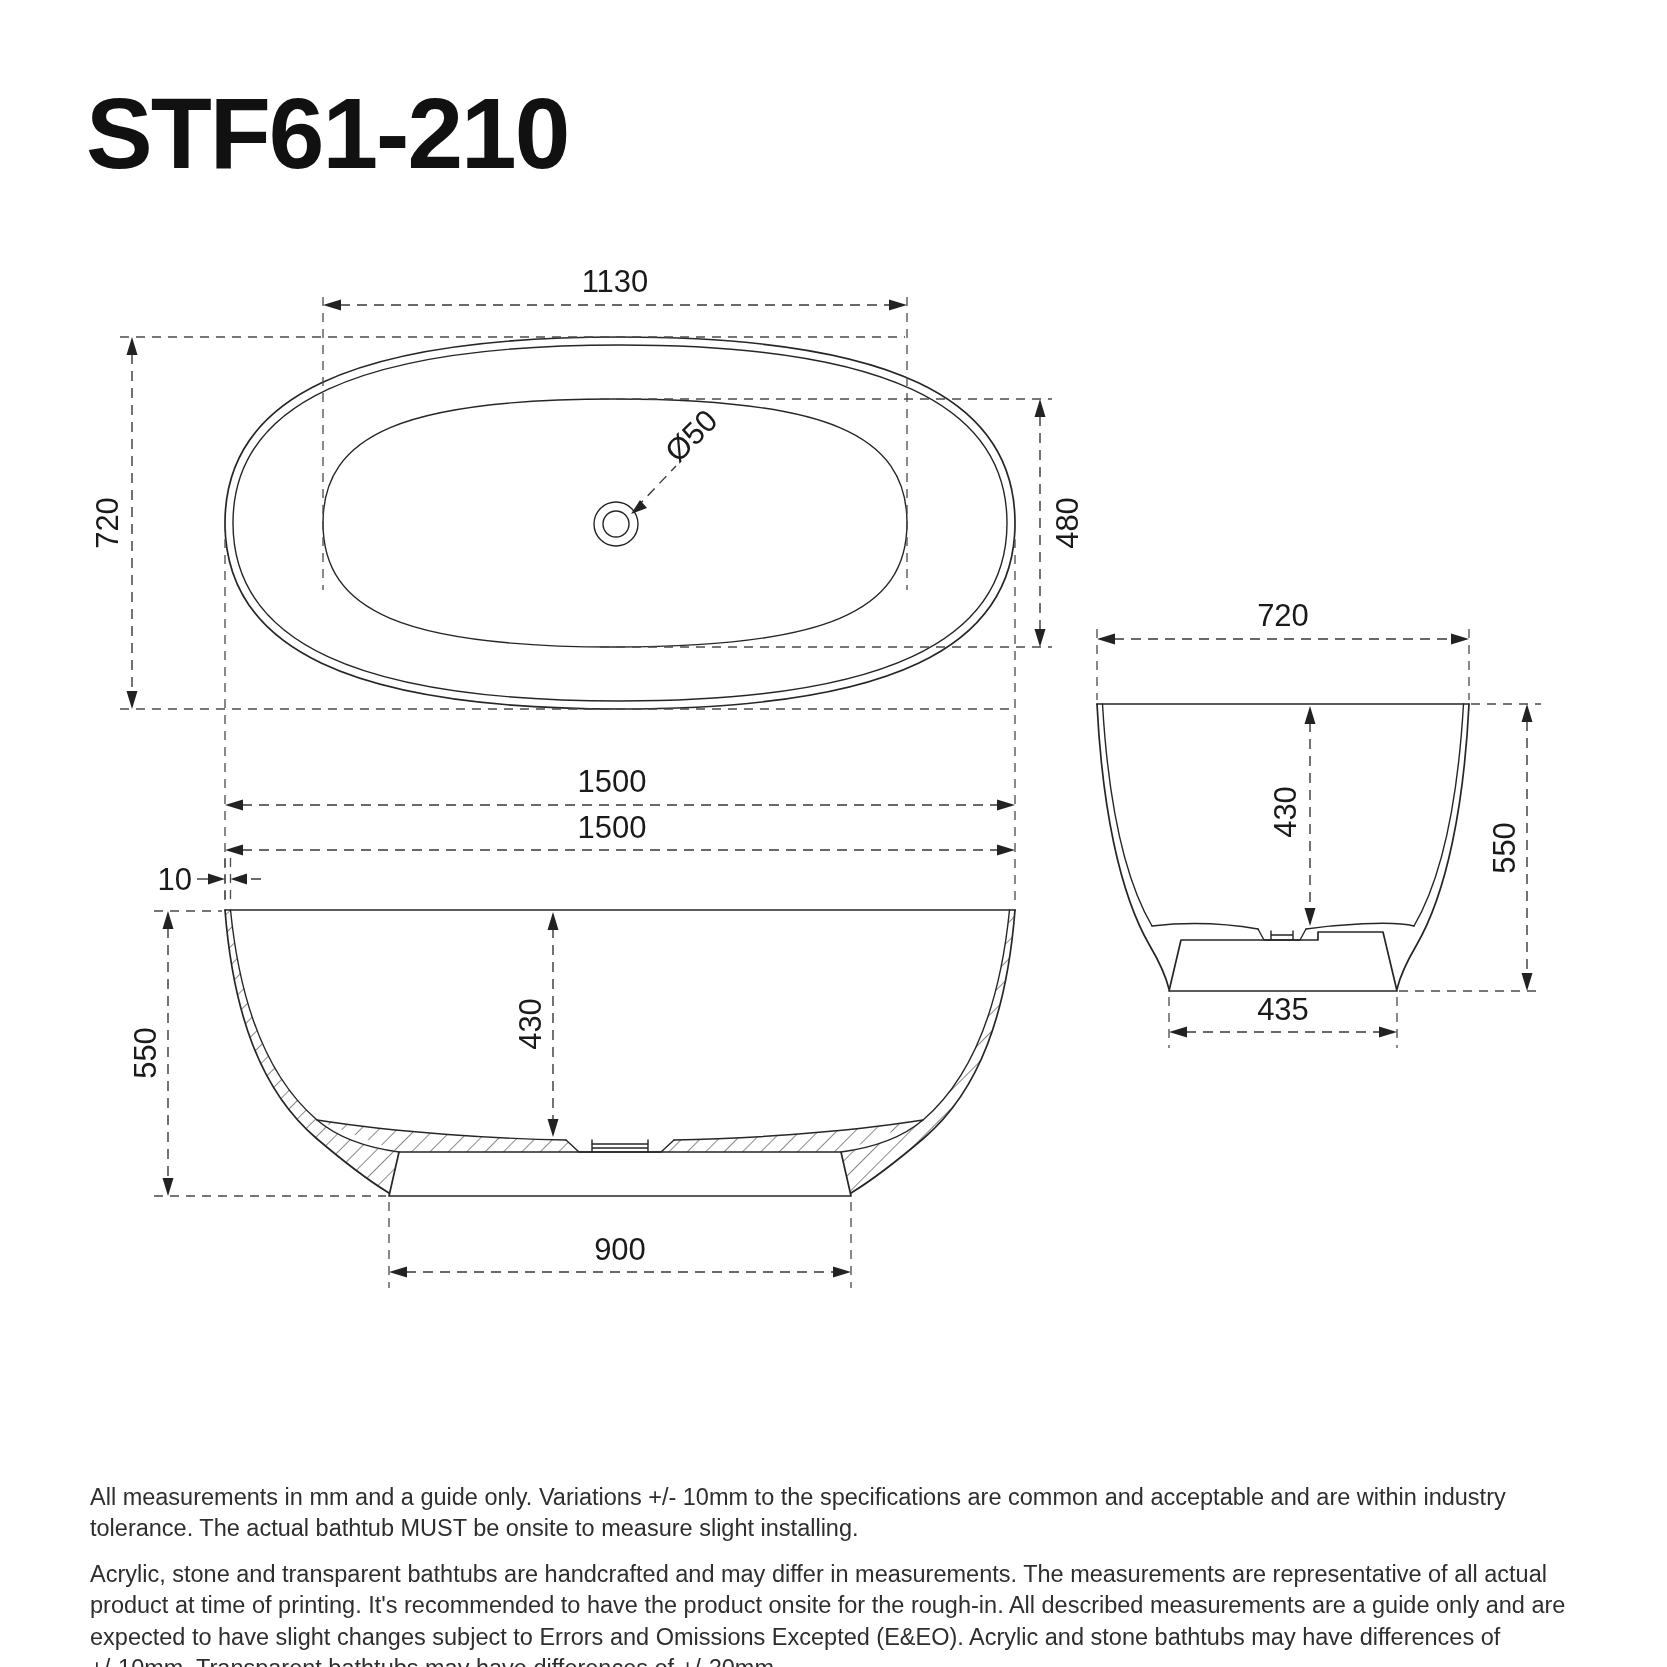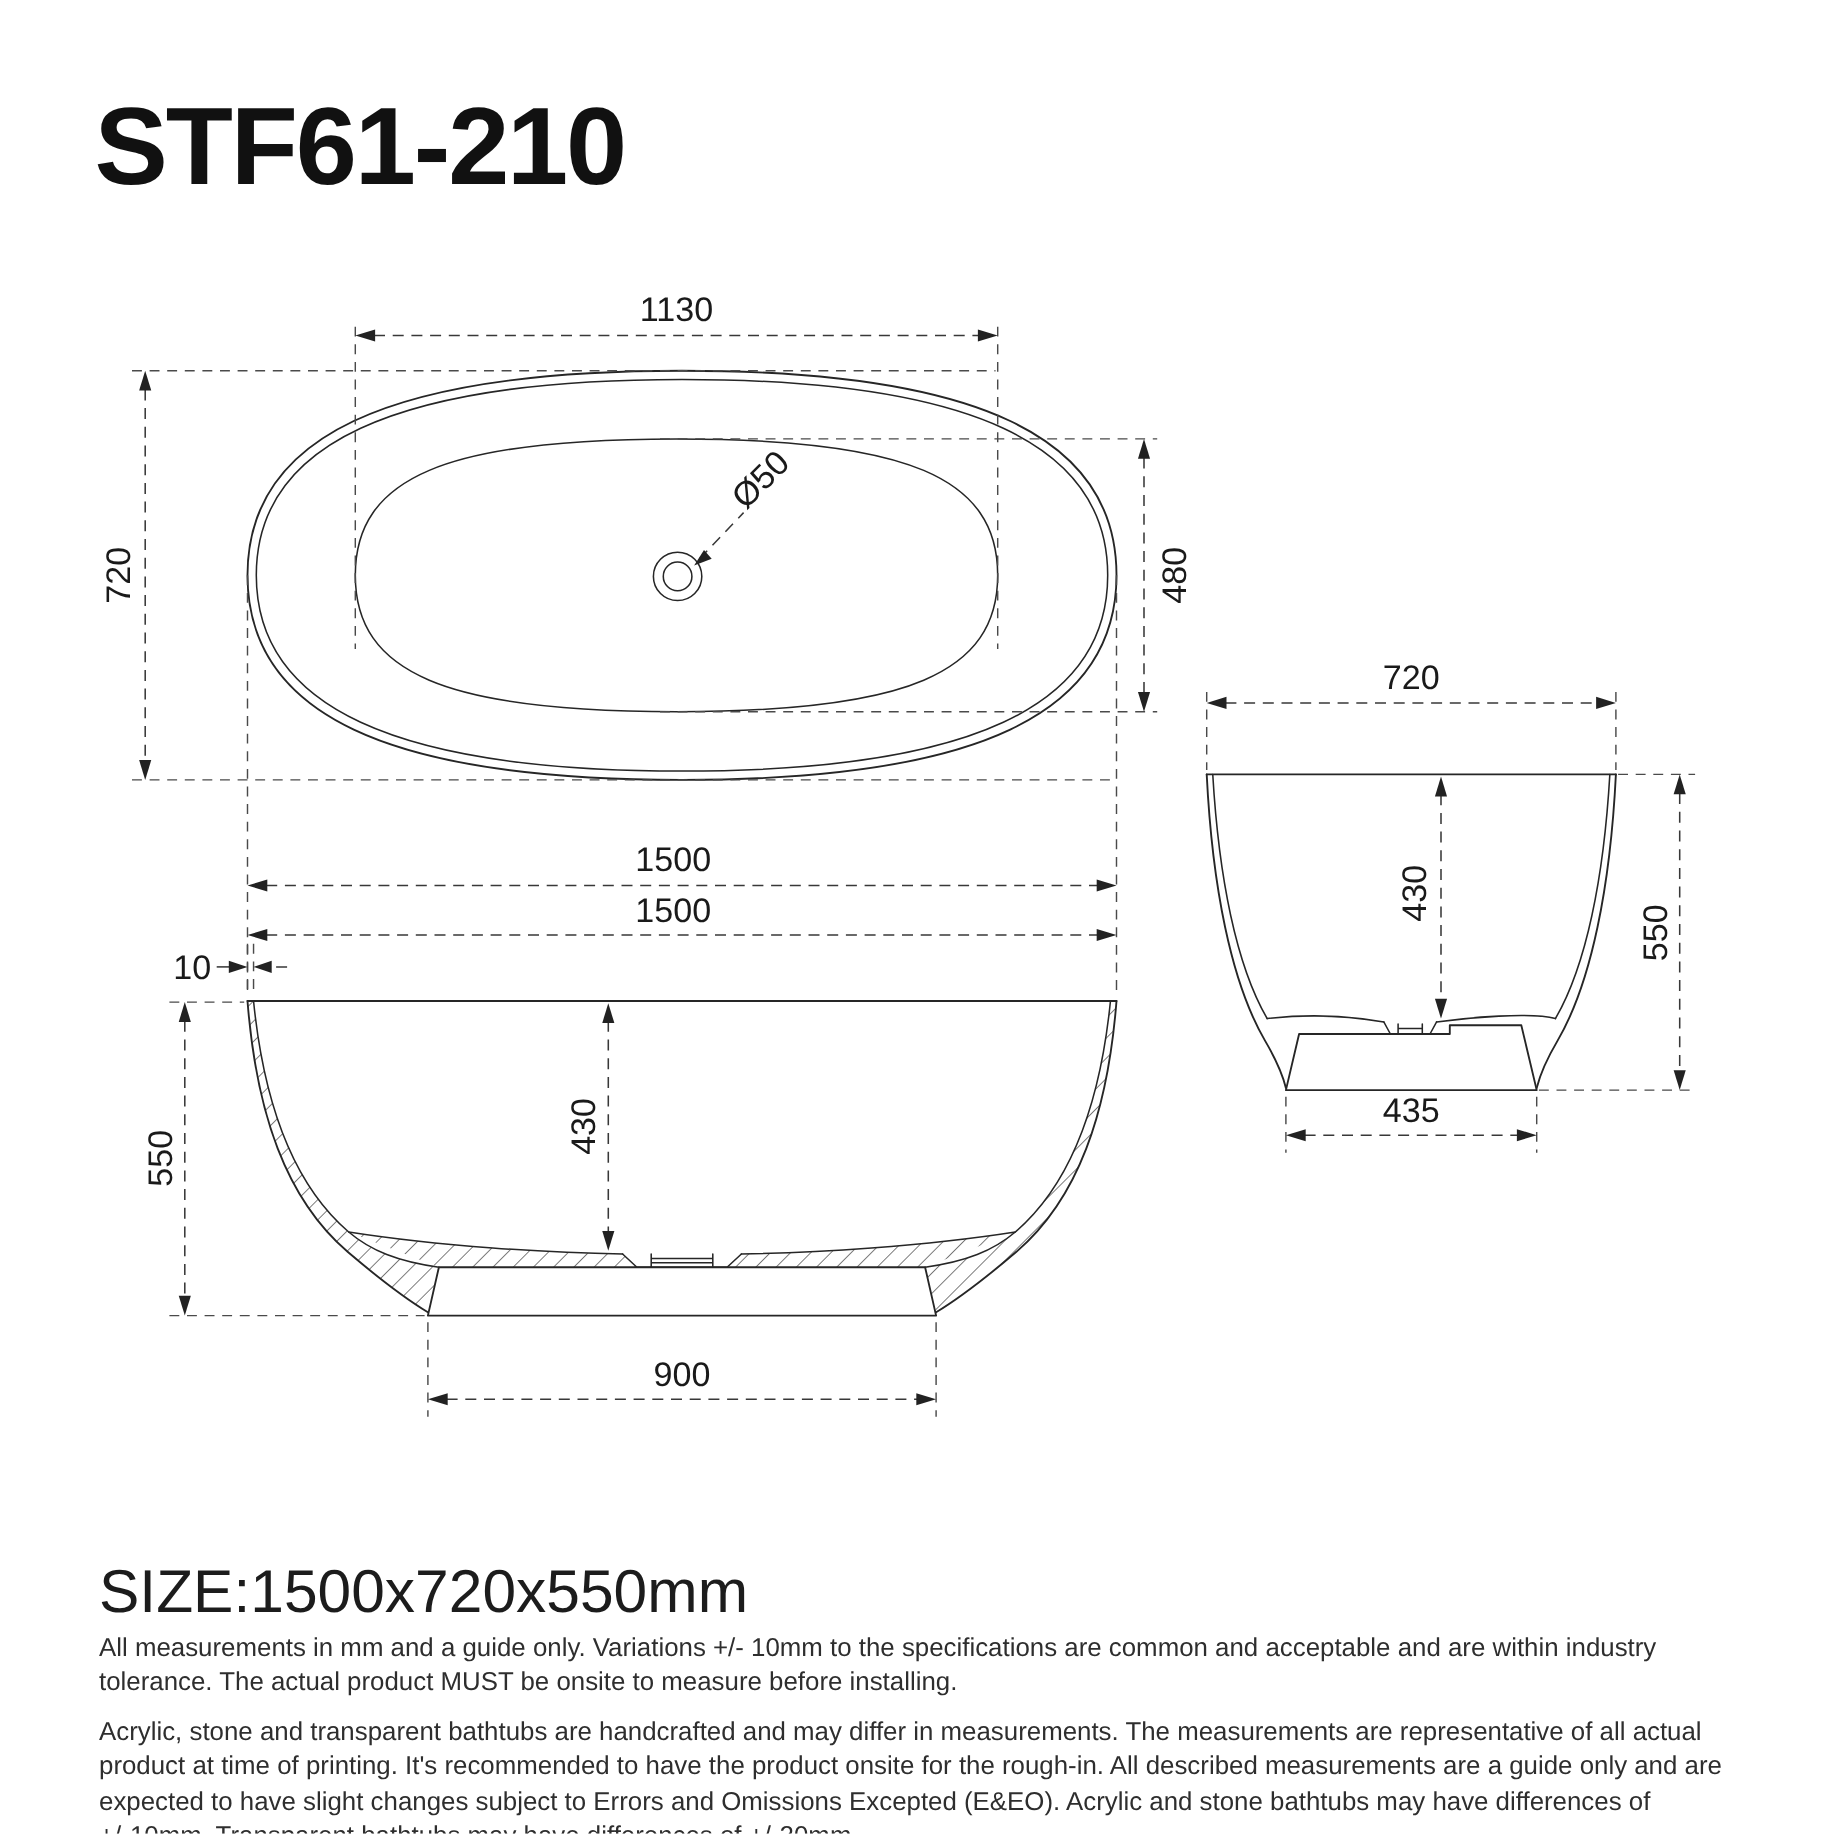--- a/index.html
+++ b/index.html
@@ -205,19 +205,18 @@
         <line class="ext" x1="1397" y1="997" x2="1397" y2="1048"></line>
         <line class="dim" x1="1186" y1="1032" x2="1380" y2="1032"></line>
         <polygon class="arr" points="1169,1032 1187,1026.5 1187,1037.5"></polygon>
         <polygon class="arr" points="1397,1032 1379,1026.5 1379,1037.5"></polygon>
         <text class="dimtxt" x="1283" y="1020" text-anchor="middle">435</text>
       </g>
     </g>
   </svg>
 
   <div class="title">STF61-210</div>
-  <div class="size-label">SIZE:1500x720x550mm</div>
   <div class="notes">
-    <p>All measurements in mm and a guide only. Variations +/- 10mm to the specifications are common and acceptable and are within industry tolerance. The actual product MUST be onsite to measure before installing.</p>
+    <p>All measurements in mm and a guide only. Variations +/- 10mm to the specifications are common and acceptable and are within industry tolerance. The actual bathtub MUST be onsite to measure slight installing.</p>
     <p>Acrylic, stone and transparent bathtubs are handcrafted and may differ in measurements. The measurements are representative of all actual product at time of printing. It's recommended to have the product onsite for the rough-in. All described measurements are a guide only and are expected to have slight changes subject to Errors and Omissions Excepted (E&amp;EO). Acrylic and stone bathtubs may have differences of +/-10mm. Transparent bathtubs may have differences of +/-20mm.</p>
   </div>
 
 </div>
 
 </body></html>

